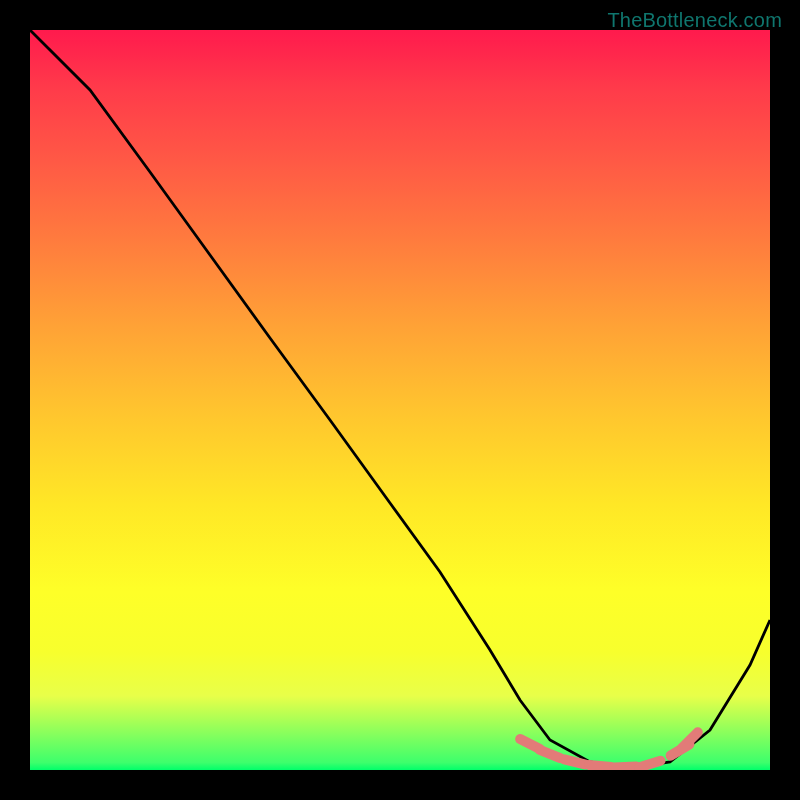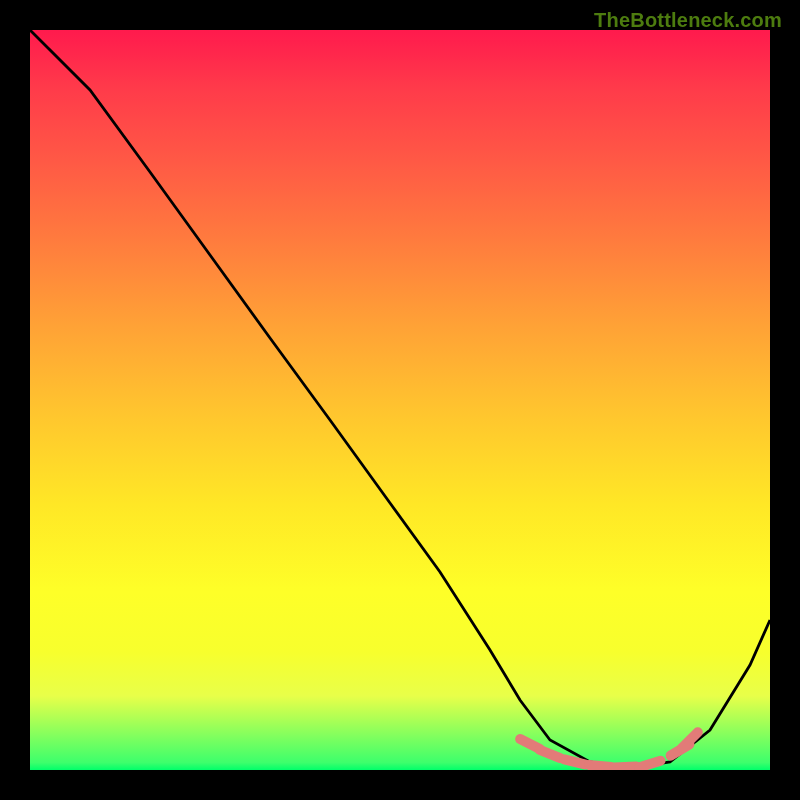--- a/index.html
+++ b/index.html
@@ -7,23 +7,23 @@
     width: 800px;
     height: 800px;
     background: #000;
     position: relative;
     font-family: Arial, sans-serif;
   }
   .attribution {
     position: absolute;
     top: 9px;
     right: 18px;
-    color: #4d7c0f;
+    color: #0f766e;
     font-size: 20px;
-    font-weight: 700;
+    font-weight: 400;
     letter-spacing: 0.2px;
   }
   .plot-area {
     position: absolute;
     top: 30px;
     left: 30px;
     width: 740px;
     height: 740px;
     overflow: hidden;
   }

